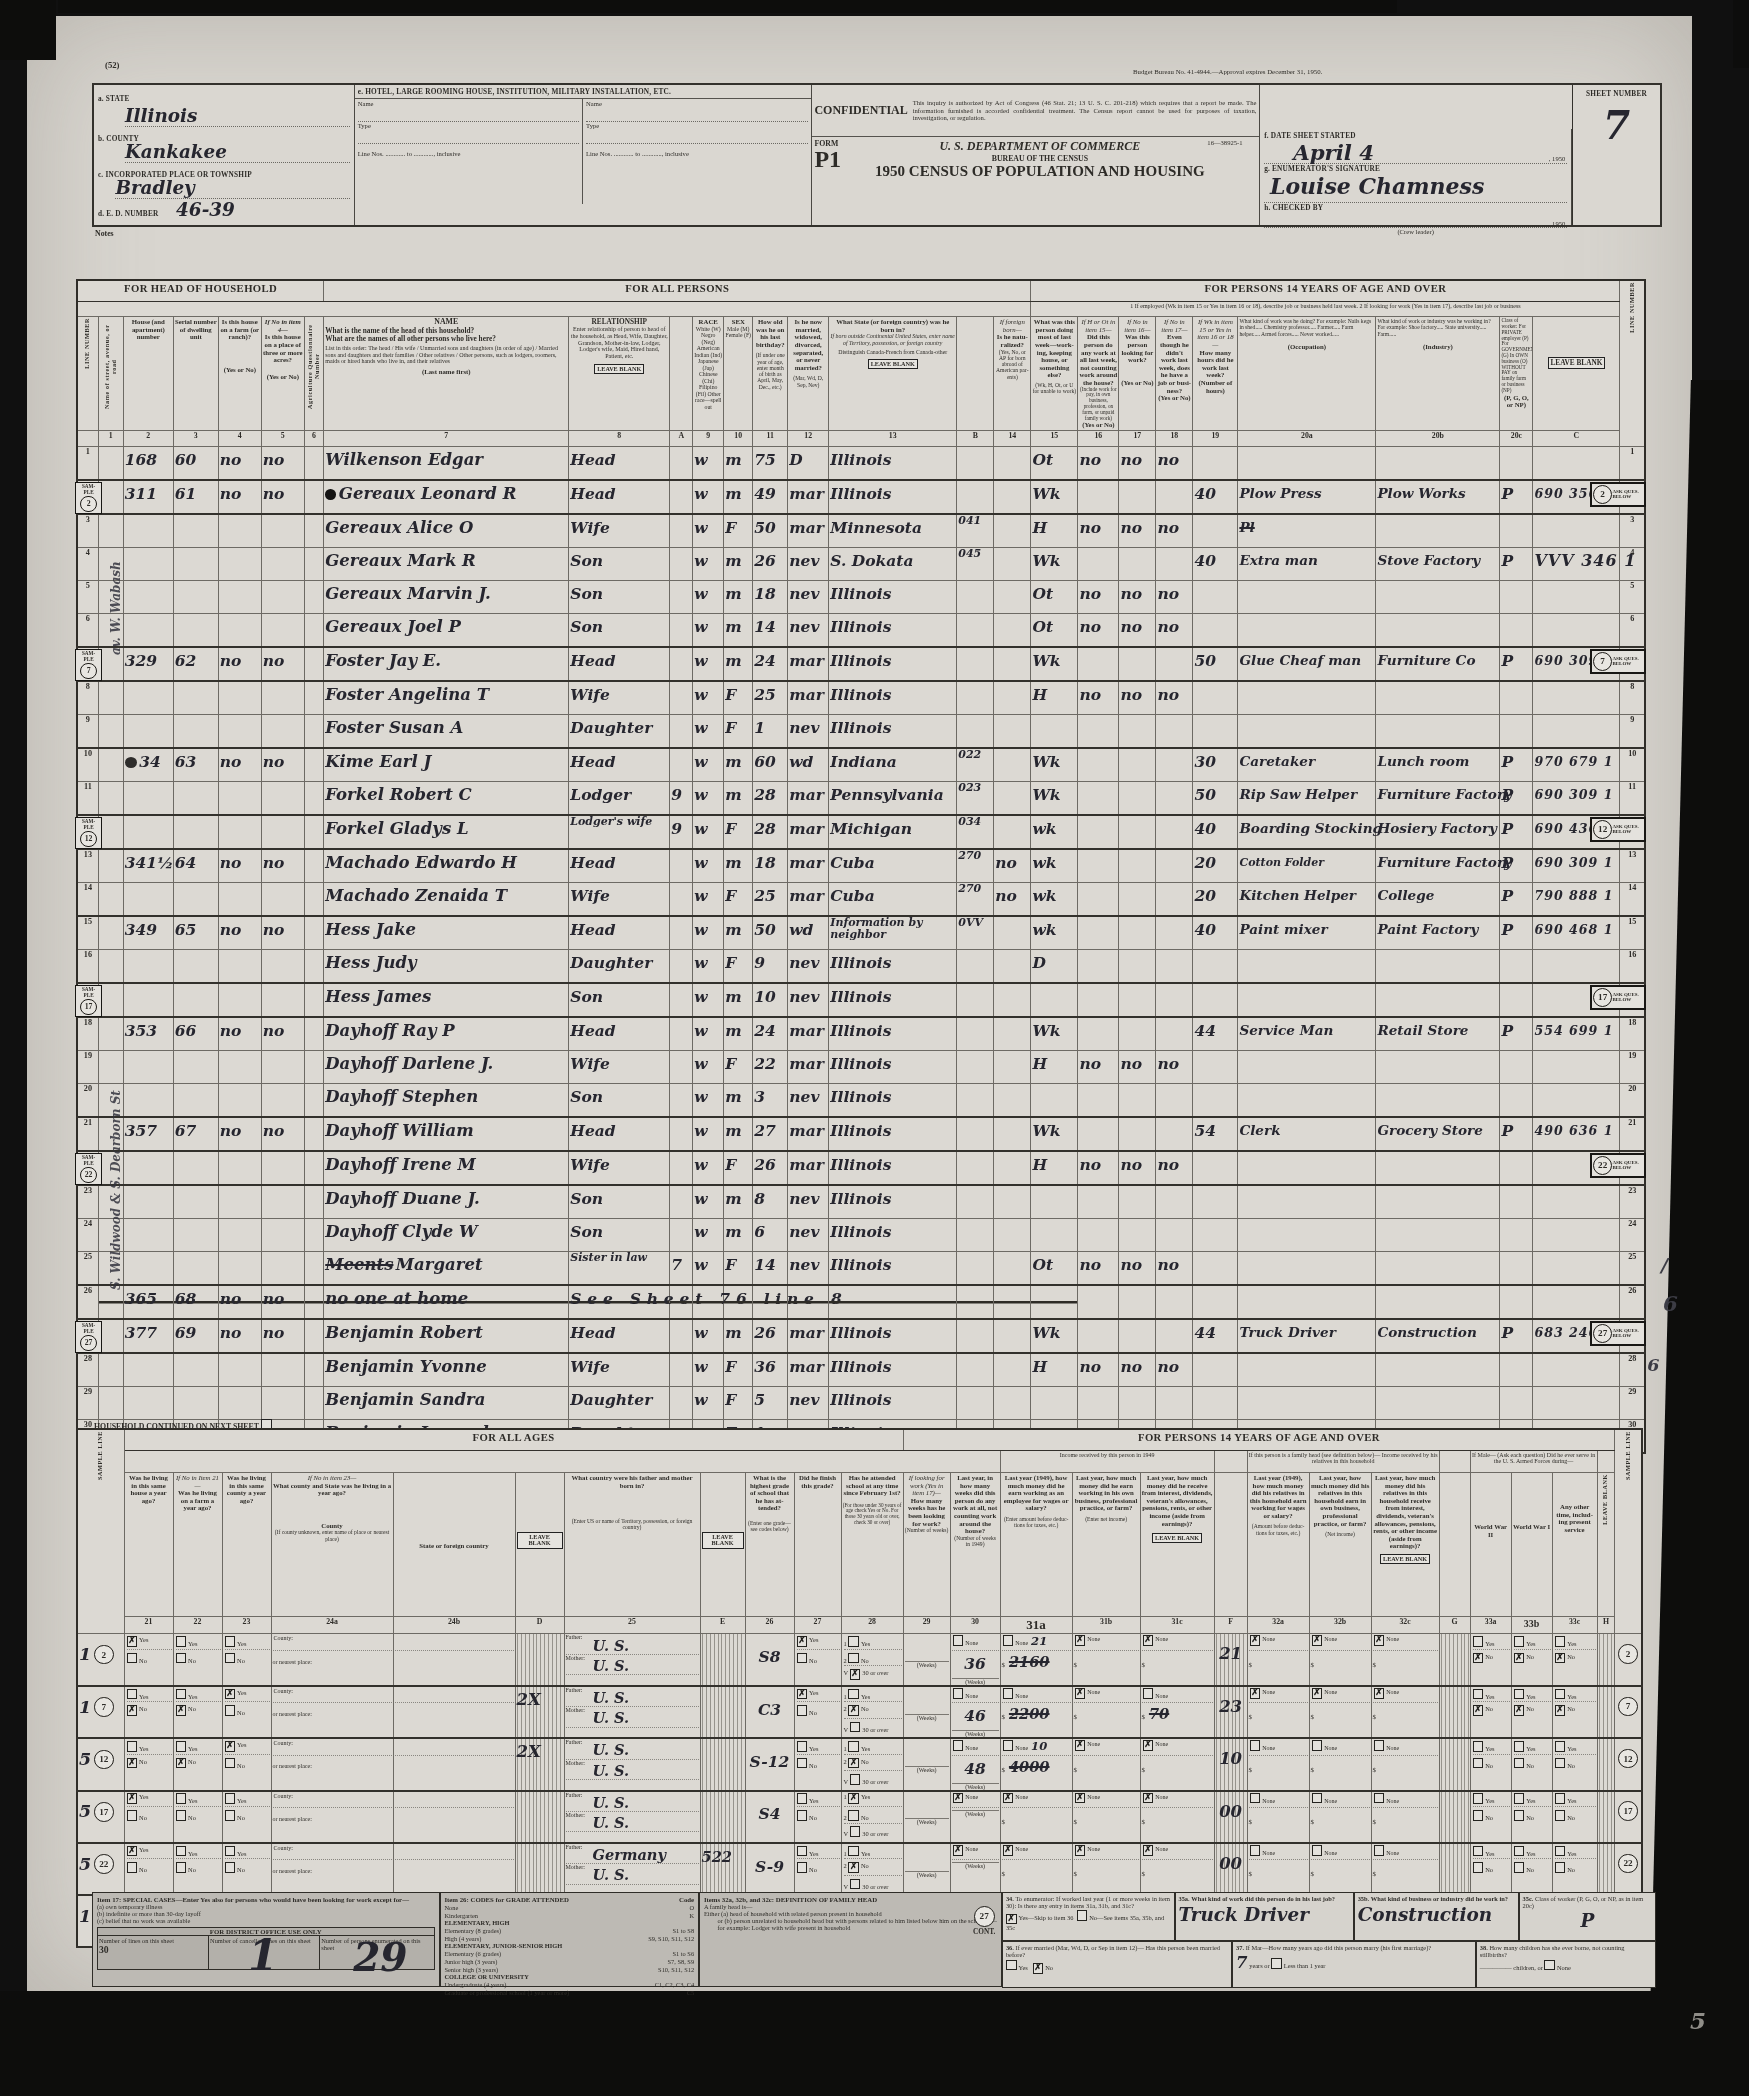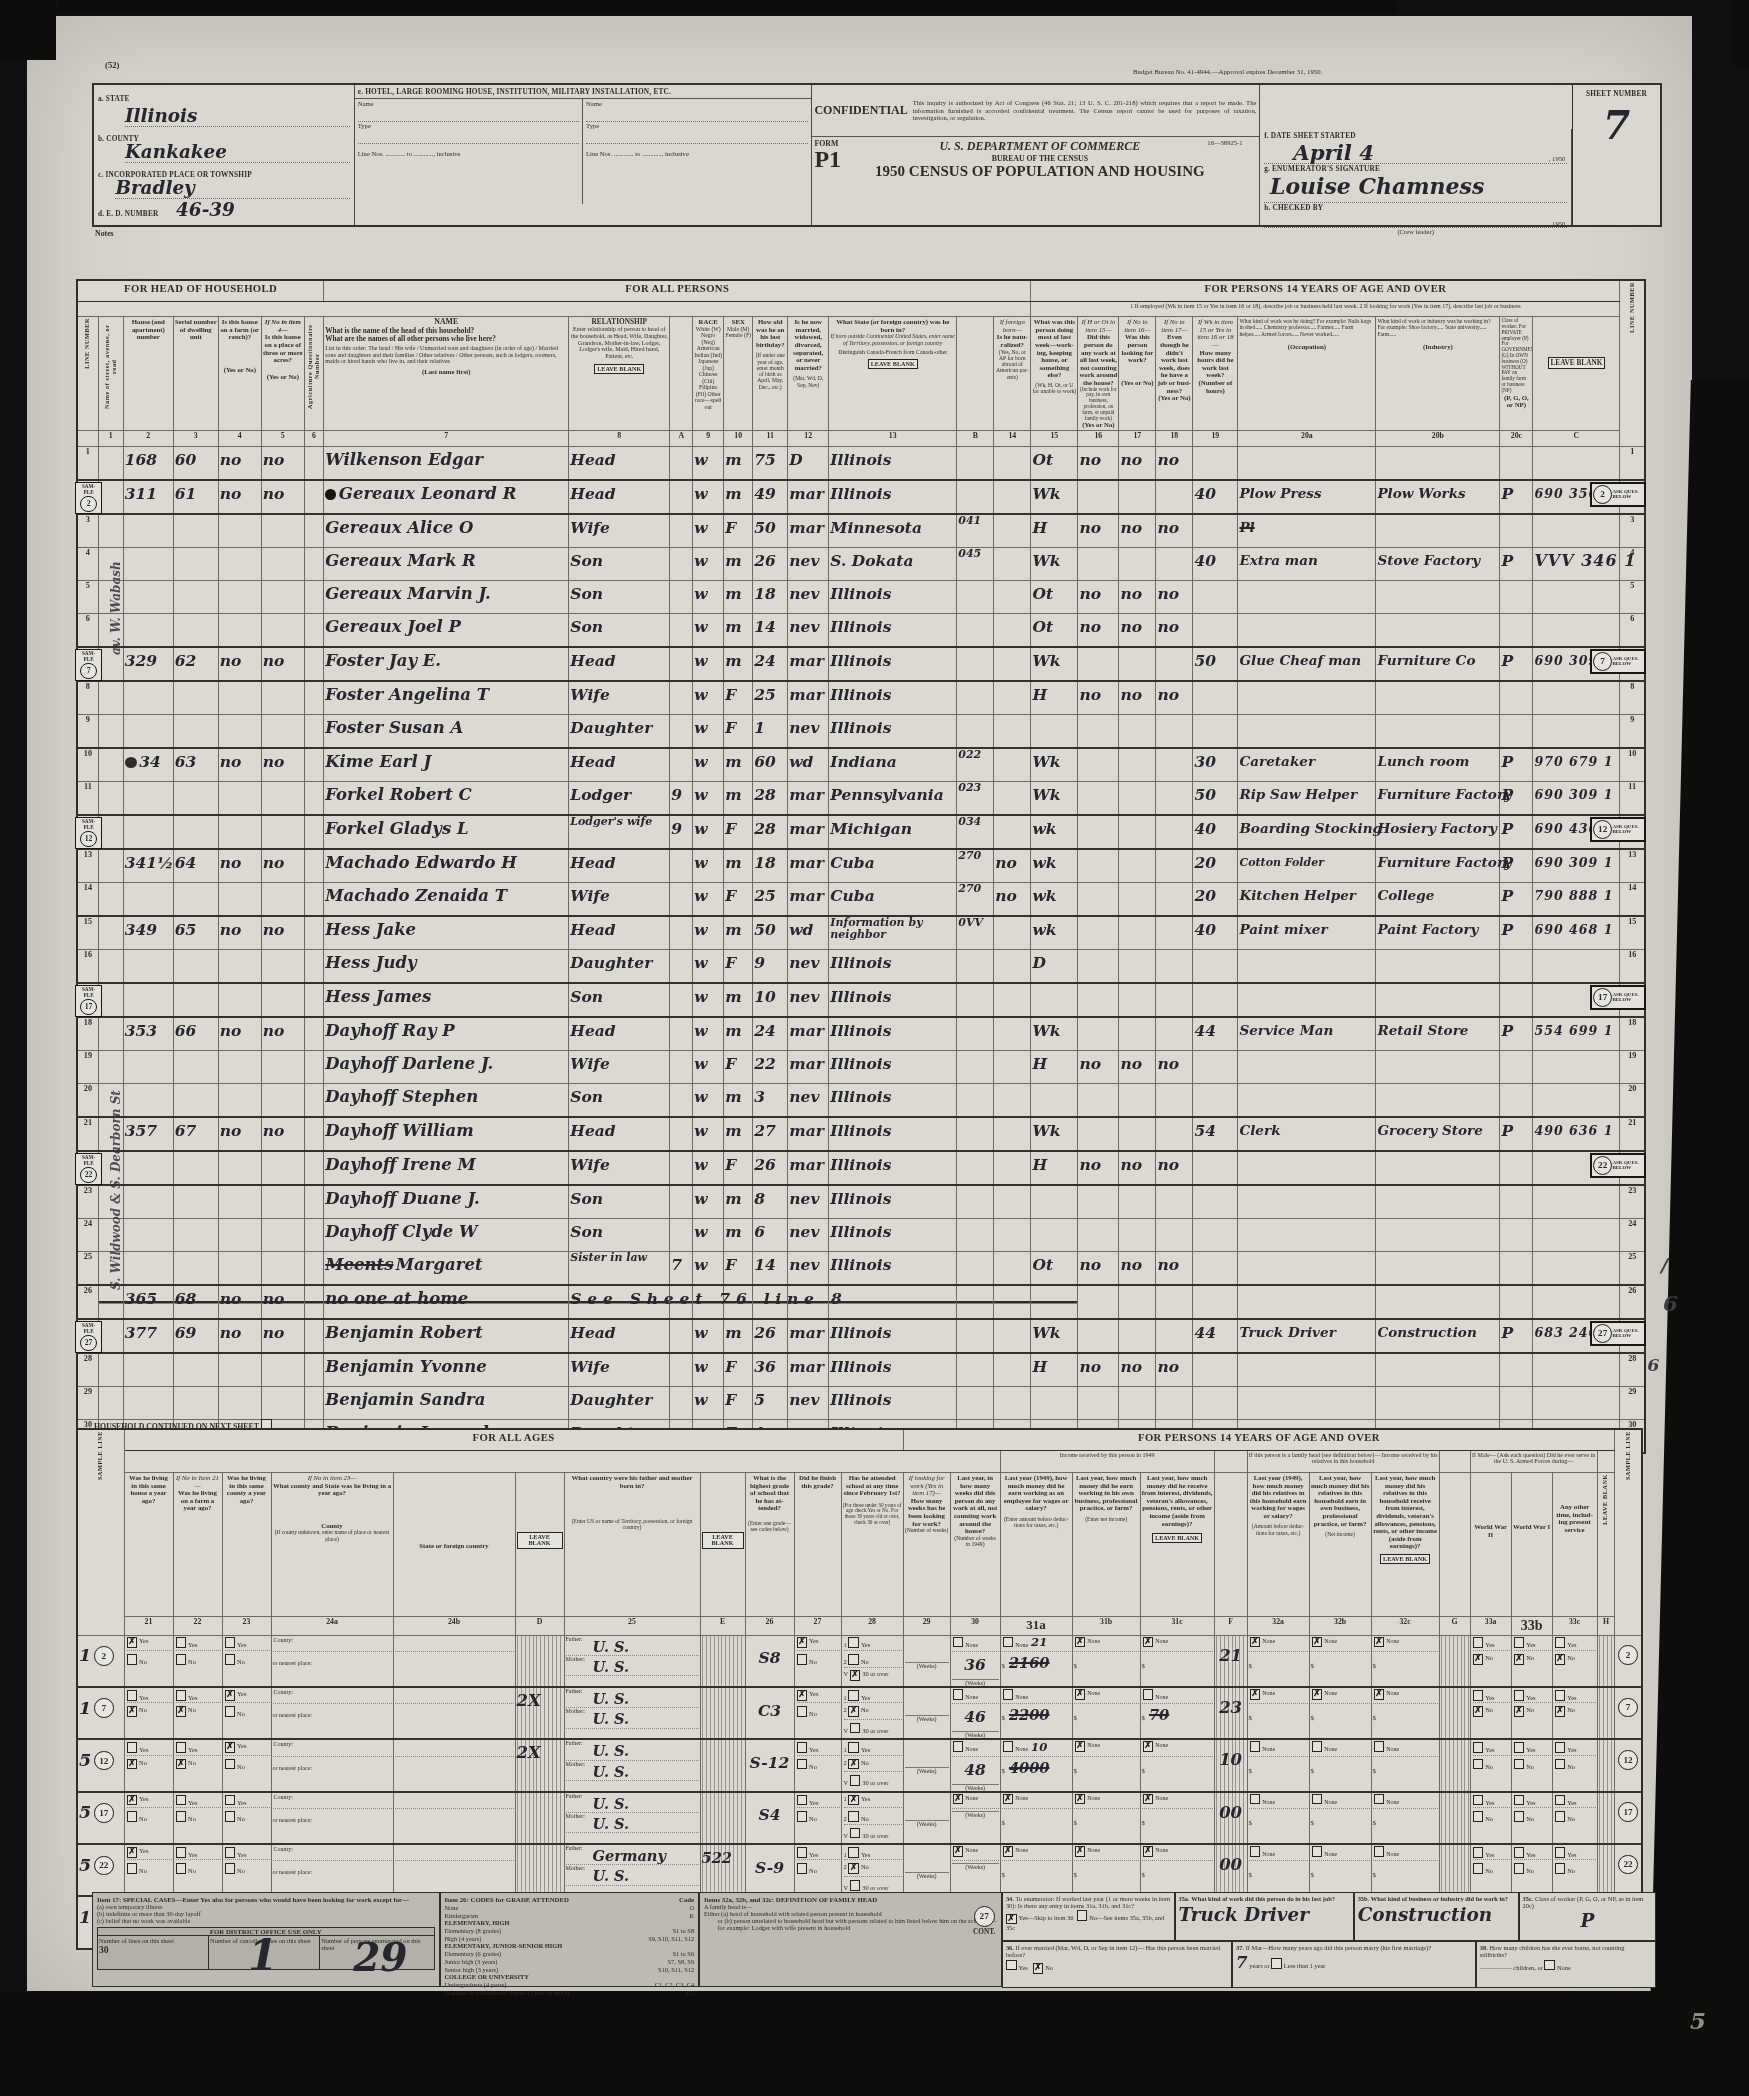--- a/index.html
+++ b/index.html
@@ -1421,21 +1421,21 @@
           <th style="font-size:7.8px">30</th>
           <th style="font-size:13px">31a</th>
           <th style="font-size:7.8px">31b</th>
           <th style="font-size:7.8px">31c</th>
           <th style="font-size:7.8px">F</th>
           <th style="font-size:7.8px">32a</th>
           <th style="font-size:7.8px">32b</th>
           <th style="font-size:7.8px">32c</th>
           <th style="font-size:7.8px">G</th>
           <th style="font-size:7.8px">33a</th>
-          <th style="font-size:14px">33b</th>
+          <th style="font-size:10px">33b</th>
           <th style="font-size:7.8px">33c</th>
           <th style="font-size:7.8px">H</th>
         </tr>
       </thead>
     <tbody id="samprows">
         <tr style="border-bottom:2.1px solid #33312c">
           <td>
             <div style="display:flex;align-items:center;gap:2.9px;padding-top:7.8px">
               <span class="hw" style="font-size:17.5px">1</span>
               <span class="circ">2</span>

